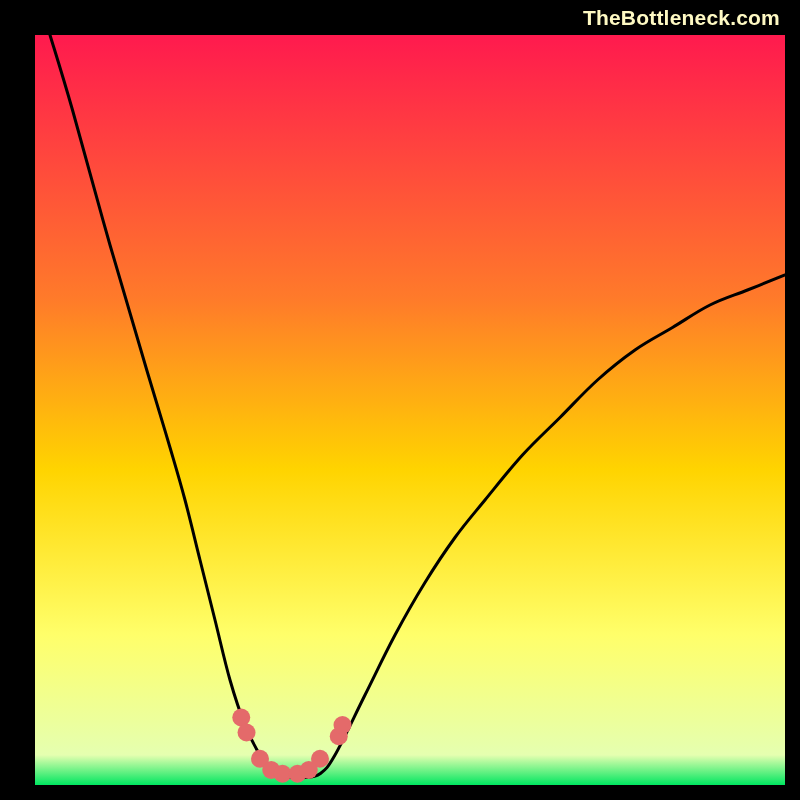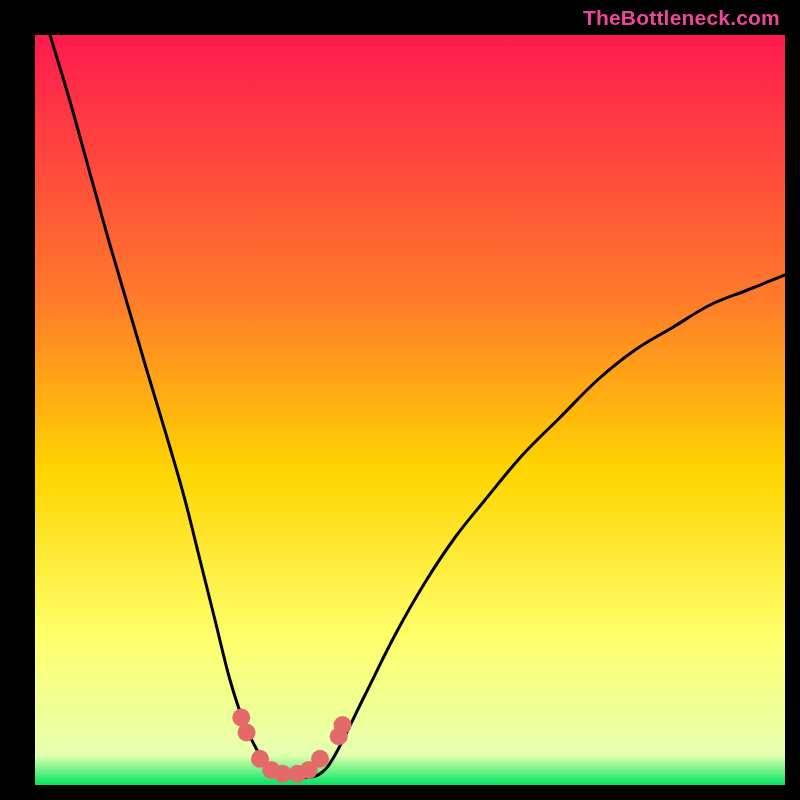--- a/index.html
+++ b/index.html
@@ -18,21 +18,21 @@
     top: 35px;
     width: 750px;
     height: 750px;
     overflow: hidden;
   }
 
   .watermark {
     position: absolute;
     top: 6px;
     right: 20px;
-    color: #ec4899;
+    color: #fef9c3;
     font-size: 21px;
     font-weight: 600;
     letter-spacing: 0.2px;
     z-index: 5;
   }
 
   svg { display: block; }
 </style>
 </head>
 <body>

